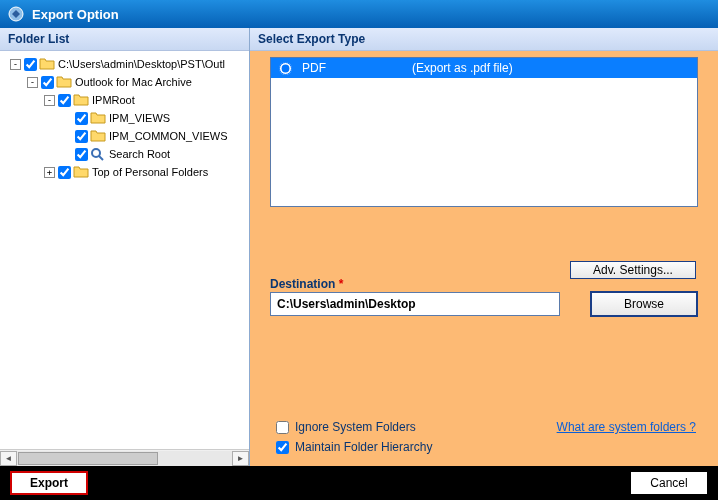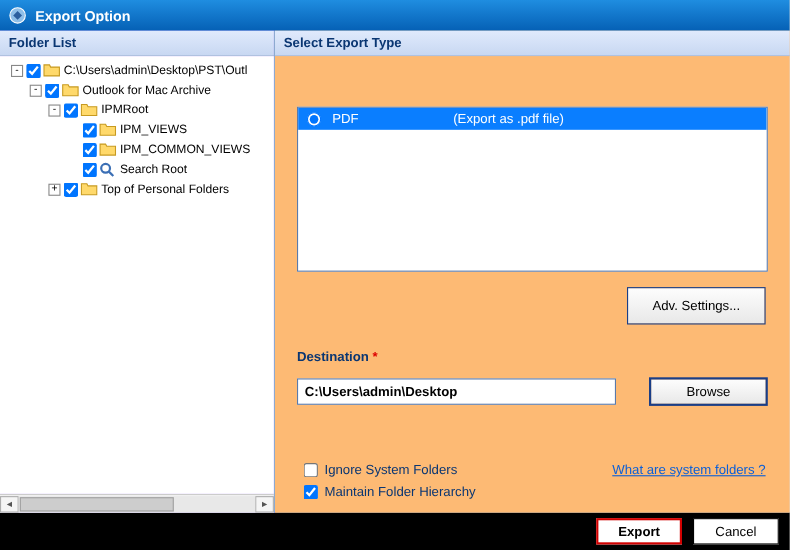--- a/index.html
+++ b/index.html
@@ -3,59 +3,59 @@
 <meta charset="utf-8">
 <style>
   * { box-sizing: border-box; margin: 0; padding: 0; }
   body { font-family: "Segoe UI", Tahoma, sans-serif; font-size: 12px; width: 718px; height: 500px; background: #d9e6f5; overflow: hidden; }
   
   .titlebar { height: 28px; background: linear-gradient(#1f8de0, #0560b5); color: #fff; display: flex; align-items: center; padding: 0 8px; font-size: 13px; font-weight: bold; }
   .titlebar .app-icon { width: 16px; height: 16px; margin-right: 8px; }
   
   .content { display: flex; height: 438px; }
   
-  .left-panel { width: 250px; background: #8b5cf6; border-right: 1px solid #8caad0; display: flex; flex-direction: column; }
+  .left-panel { width: 250px; background: #404040; border-right: 1px solid #8caad0; display: flex; flex-direction: column; }
   .panel-header { background: linear-gradient(#e0eafc, #c8d8f2); color: #0a3672; font-weight: bold; padding: 4px 8px; border-bottom: 1px solid #b0c2e0; font-size: 12px; }
   
   .tree-container { flex: 1; overflow: auto; padding: 4px 0; background: #fff; position: relative; }
   .tree-node { display: flex; align-items: center; height: 18px; white-space: nowrap; font-size: 11px; color: #000; padding-right: 4px; }
   .tree-toggle { width: 11px; height: 11px; border: 1px solid #888; background: #fff; display: inline-flex; align-items: center; justify-content: center; font-size: 9px; line-height: 1; margin-right: 3px; cursor: pointer; color: #000; font-family: monospace; }
   .tree-spacer { width: 14px; display: inline-block; }
   .tree-check { width: 13px; height: 13px; margin-right: 2px; }
   .folder-icon { width: 16px; height: 14px; margin-right: 3px; }
   
   .hscroll { height: 17px; background: #f0f0f0; border-top: 1px solid #ccc; display: flex; align-items: center; }
   .hscroll-btn { width: 17px; height: 15px; background: #f5f5f5; border: 1px solid #adadad; display: flex; align-items: center; justify-content: center; font-size: 8px; color: #555; }
   .hscroll-track { flex: 1; height: 15px; background: #e8e8e8; position: relative; }
   .hscroll-thumb { position: absolute; left: 0; top: 0; width: 140px; height: 13px; margin: 1px; background: #cdcdcd; border: 1px solid #a0a0a0; }
   
   .right-panel { flex: 1; background: #fdba74; display: flex; flex-direction: column; }
   .right-body { flex: 1; padding: 6px 20px 10px 20px; position: relative; }
   
-  .export-list { border: 1px solid #5a7aaa; background: #fff; height: 150px; overflow: auto; margin-top: 40px; }
+  .export-list { border: 1px solid #5a7aaa; background: #fff; height: 150px; overflow: auto; }
   .export-item { display: flex; align-items: center; height: 20px; padding: 0 8px; background: #0a7eff; color: #fff; font-size: 12px; }
   .export-item input[type=radio] { margin-right: 10px; }
   .export-name { width: 110px; }
   .export-desc { }
   
-  .adv-btn { position: absolute; right: 22px; top: 210px; width: 126px; height: 34px; background: linear-gradient(#fdfdfd, #e8e8e8); border: 1px solid #1a3e87; font-size: 12px; cursor: pointer; }
+  .adv-btn { position: absolute; right: 22px; top: 210px; width: 126px; height: 18px; background: linear-gradient(#fdfdfd, #e8e8e8); border: 1px solid #1a3e87; font-size: 12px; cursor: pointer; }
   
   .dest-label { color: #0a3672; font-weight: bold; font-size: 12px; margin-top: 70px; display: block; }
   .req { color: #d00; }
   
-  .dest-row { display: flex; align-items: center; margin-top: 12px; gap: 30px; }
+  .dest-row { display: flex; align-items: center; gap: 30px; }
   .dest-input { flex: 1; max-width: 290px; height: 24px; border: 1px solid #5a7aaa; padding: 0 6px; font-size: 12px; font-weight: bold; background: #fff; }
   .browse-btn { width: 108px; height: 26px; border: 2px solid #1a3e87; background: linear-gradient(#fdfdfd, #e8e8e8); font-size: 12px; cursor: pointer; }
   
   .options-row { position: absolute; bottom: 6px; left: 26px; right: 20px; }
   .chk-row { display: flex; align-items: center; color: #0a3672; font-size: 12px; margin-bottom: 6px; }
   .chk-row input { margin-right: 6px; }
   .sys-link { color: #0a5fd8; text-decoration: underline; font-size: 12px; position: absolute; right: 2px; top: 0; }
   
-  .bottom-bar { height: 34px; background: #000; display: flex; align-items: center; justify-content: flex-end; padding: 0 10px; gap: 10px; }
+  .bottom-bar { height: 34px; background: #000; display: flex; align-items: center; justify-content: space-between; padding: 0 10px; gap: 10px; }
   .export-btn { width: 78px; height: 24px; background: #fff; border: 2px solid #d10000; font-weight: bold; font-size: 12px; cursor: pointer; }
   .cancel-btn { width: 78px; height: 24px; background: #fff; border: 1px solid #000; font-weight: normal; font-size: 12px; cursor: pointer; }
 </style>
 </head>
 <body>
 
 <div class="titlebar">
   <svg class="app-icon" viewBox="0 0 16 16">
       <circle cx="8" cy="8" r="7" fill="#8fbfe8" stroke="#fff" stroke-width="1"></circle>
       <path d="M4 8 L8 4 L12 8 L8 12 Z" fill="#2c5f9e"></path>

